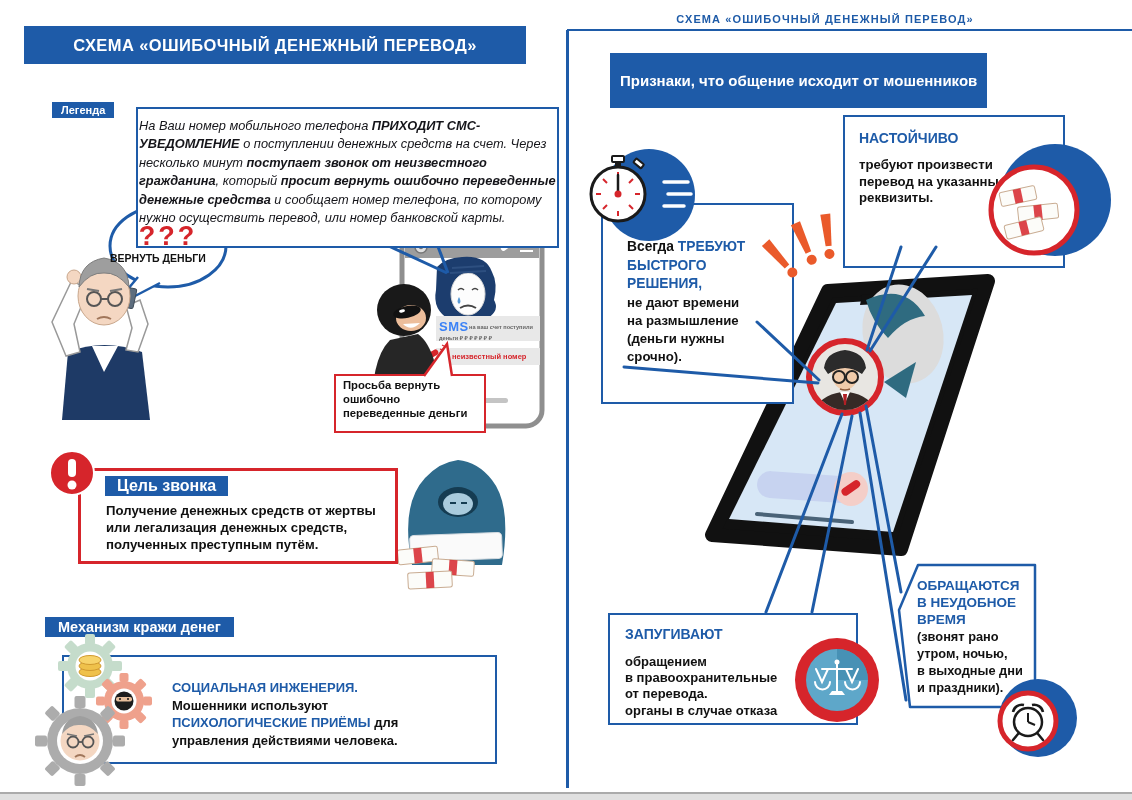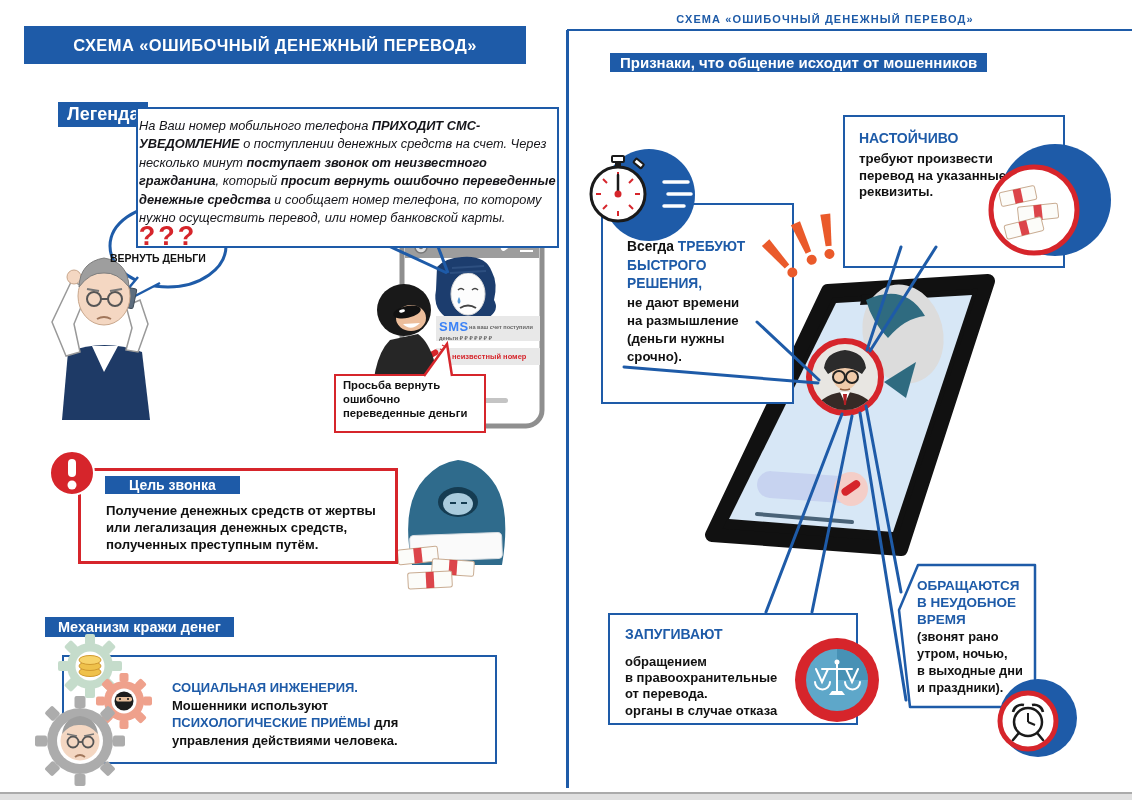--- a/index.html
+++ b/index.html
@@ -12,46 +12,46 @@
   #art-front{z-index:2}
   .topmost{z-index:3}
   .bluechip{background:#1E5BA8;color:#fff;font-weight:700}
   .box{position:absolute;background:#fff}
   .b-blue{border:2.5px solid #1E5BA8}
   .b-red{border:2.5px solid #D6252B}
   .hl{color:#1E5BA8;font-weight:800}
   .line{white-space:nowrap}
   #title-bar{left:24px;top:26px;width:502px;height:38px;line-height:38px;text-align:center;
              font-size:16.5px;letter-spacing:.4px}
-  #legend-label{left:58px;top:102px;padding:2px 9px;font-size:18px}
+  #legend-label{left:52px;top:102px;padding:2px 9px;font-size:11px}
   #legend-box{left:136px;top:107px;width:417px;height:121px;padding:8px 1px;
               font-style:italic;font-size:12.8px;line-height:1.44;color:#15151a}
   #legend-box b{font-weight:800}
   #speech-q{left:110px;top:221px;width:116px;text-align:center;font-weight:800;font-size:27px;
             color:#D6252B;letter-spacing:3px}
   #speech-t{left:110px;top:252px;width:116px;text-align:left;font-weight:700;font-size:10.5px;color:#111}
   #sms-label{left:439px;top:319px;font-weight:700;font-size:13px;color:#3b82f6;letter-spacing:.5px}
   #sms-l1{left:469px;top:324px;font-weight:700;font-size:5.6px;color:#666}
   #sms-l2{left:439px;top:334px;font-weight:700;font-size:5.6px;color:#666}
   #caller-id{left:452px;top:352px;font-weight:700;font-size:7.5px;color:#D6252B}
   #request-box{left:334px;top:374px;width:134px;height:49px;padding:3px 7px;
                font-weight:700;font-size:11.3px;line-height:1.23}
   #goal-box{left:78px;top:468px;width:314px;height:90px;border-width:3px}
-  #goal-label{left:105px;top:476px;padding:1px 24px;font-size:14px}
+  #goal-label{left:105px;top:476px;padding:1px 12px;font-size:16px}
   #goal-text{left:106px;top:502px;font-weight:700;font-size:13.2px;line-height:17px}
   #mech-label{left:45px;top:617px;padding:2px 13px;font-size:14.5px}
   #mech-box{left:62px;top:655px;width:431px;height:105px}
   #mech-text{left:172px;top:679px;width:250px;font-weight:700;font-size:13px;line-height:17.5px}
   #divider{left:566px;top:30px;width:2.5px;height:758px;background:#1E5BA8}
   #right-rule{left:567px;top:29px;width:565px;height:2px;background:#1E5BA8}
   #right-header{left:575px;top:13px;width:500px;text-align:center;font-weight:700;font-size:11px;
                 letter-spacing:1.1px;color:#1E5BA8}
-  #section-bar{left:610px;top:53px;padding:1px 10px;font-size:15px}
+  #section-bar{left:610px;top:53px;padding:19px 10px;font-size:15px}
   #co1{left:843px;top:115px;width:204px;height:136px;padding:13px 0 0 14px}
-  #co1 .hl{font-size:14px;display:block;margin-bottom:5px}
+  #co1 .hl{font-size:14px;display:block;margin-bottom:11px}
   #co1 .line{font-weight:700;font-size:13.2px;line-height:16.5px}
   #co2{left:601px;top:203px;width:157px;height:164px;padding:33px 8px 0 24px}
   #co2 .p{font-weight:700;font-size:13.8px;line-height:18.5px}
   #co2 .line{font-weight:700;font-size:13.2px;line-height:18px}
   #co3{left:608px;top:613px;width:231px;height:97px;padding:11px 0 0 15px}
   #co3 .hl{font-size:14px;display:block;margin-bottom:12px}
   #co3 .line{font-weight:700;font-size:13px;line-height:16.2px}
   #co4-text{left:917px;top:577px;width:118px}
   #co4-text .hline{color:#1E5BA8;font-weight:800;font-size:13.5px;line-height:17px;white-space:nowrap}
   #co4-text .line{font-weight:700;font-size:12.8px;line-height:17px}

